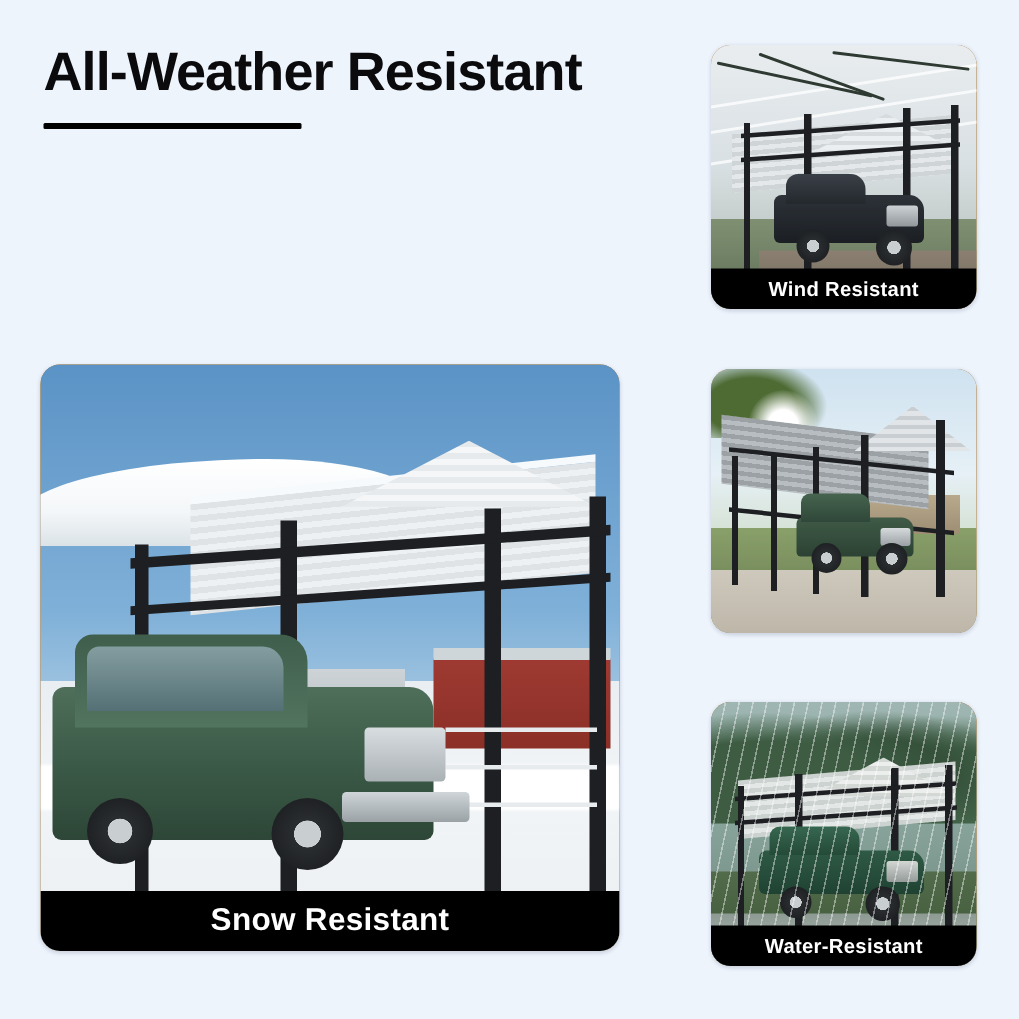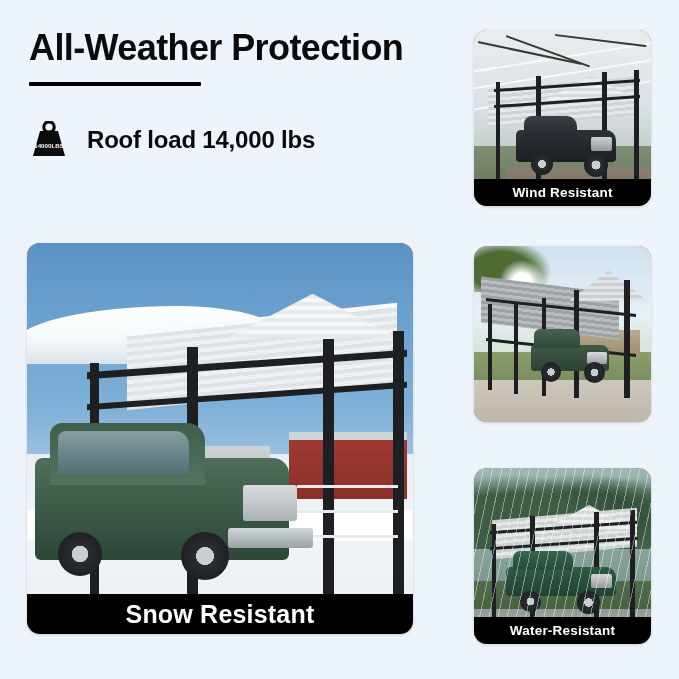--- a/index.html
+++ b/index.html
@@ -92,21 +92,21 @@
 
   #panel-snow {
     left: 27px;
     top: 243px;
     width: 386px;
     height: 391px;
   }
   #panel-snow .caption {
     height: 40px;
     line-height: 40px;
-    font-size: 25px;
+    font-size: 21px;
     letter-spacing: 0.2px;
   }
 
   .panel-small { width: 177px; height: 176px; left: 474px; }
   #panel-wind  { top: 30px; }
   #panel-uv    { top: 246px; }
   #panel-water { top: 468px; }
   .panel-small .caption {
     height: 27px;
     line-height: 27px;
@@ -350,36 +350,26 @@
   .water-grille {
     position: absolute; left: 66%; top: 60%; width: 12%; height: 8%;
     background: linear-gradient(180deg, #d2d7d4 0%, #959b98 100%);
     border-radius: 2px;
   }
 </style>
 </head>
 <body>
 
 <div class="header">
-  <div class="title">All-Weather Protection</div>
+  <div class="title">All-Weather Resistant</div>
   <div class="title-rule"></div>
 </div>
 
 <div class="specs">
 
-  <div class="spec-row">
-    <div class="spec-icon">
-      <svg width="40" height="38" viewBox="0 0 40 38">
-        <circle cx="20" cy="6" r="5.2" fill="none" stroke="#0b0b0d" stroke-width="3.2"></circle>
-        <path d="M11 10 H29 L36 35 H4 Z" fill="#0b0b0d"></path>
-        <text x="20" y="26.5" font-family="Liberation Sans, sans-serif" font-size="6.2" font-weight="bold" fill="#ffffff" text-anchor="middle">14000LBS</text>
-      </svg>
-    </div>
-    <div class="spec-text">Roof load 14,000 lbs</div>
-  </div>
 
 
 </div>
 
 <div class="panel" id="panel-snow">
   <div class="scene">
     <div class="snow-sky"></div>
     <div class="snow-ground"></div>
     <div class="snow-building"></div>
     <div class="snow-barn"></div>

